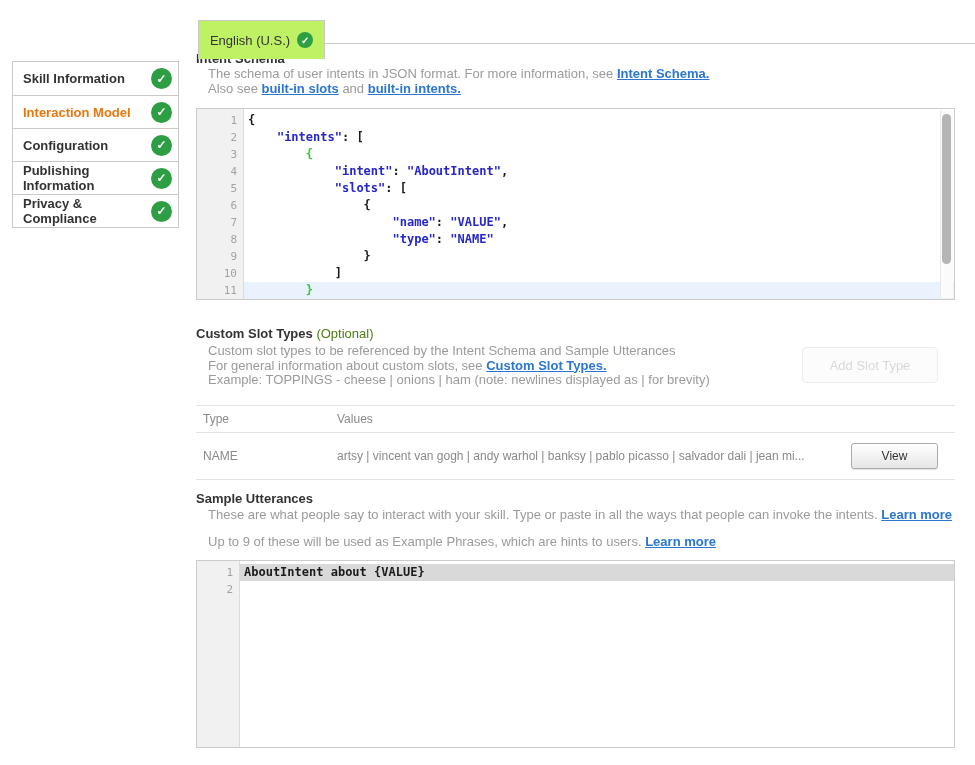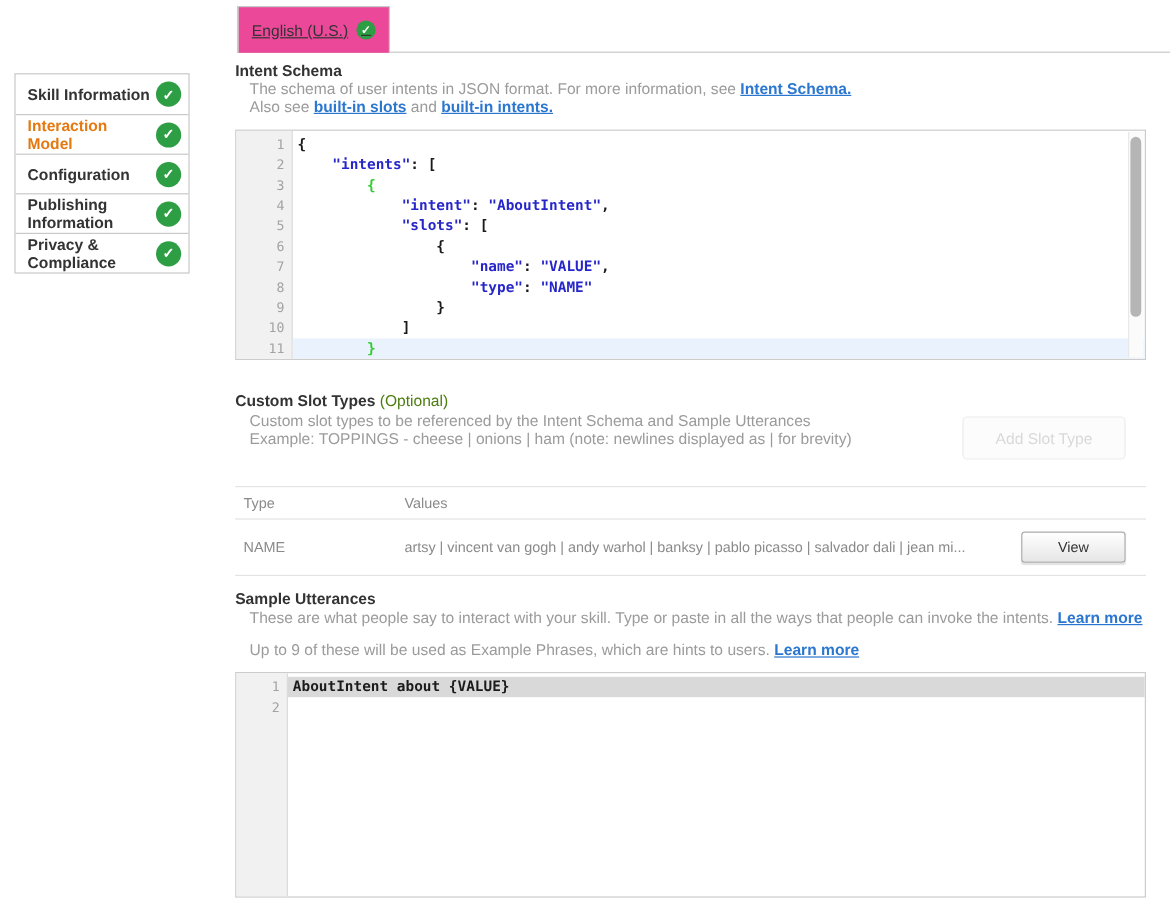--- a/index.html
+++ b/index.html
@@ -11,36 +11,36 @@
     overflow: hidden;
     color: #333;
   }
 
   
   .tab-line {
     position: absolute; left: 198px; right: 0; top: 43px;
     height: 1px; background: #c9c9c9;
   }
   .lang-tab {
-    position: absolute; left: 198px; top: 5px; width: 127px; height: 39px;
-    background: #ec4899; border: 1px solid #c9c9c9; border-bottom: none;
+    position: absolute; left: 198px; top: 20px; width: 127px; height: 39px;
+    background: #bef264; border: 1px solid #c9c9c9; border-bottom: none;
     display: flex; align-items: center; justify-content: center; gap: 7px;
-    font-size: 13px; color: #333; z-index: 2; cursor: pointer; text-decoration: underline;
+    font-size: 13px; color: #333; z-index: 2; cursor: pointer;
   }
   .check-circle {
     display: inline-flex; align-items: center; justify-content: center;
     background: #2e9e44; color: #fff; border-radius: 50%;
     font-weight: bold; flex: 0 0 auto;
   }
   .check-sm { width: 16px; height: 16px; font-size: 10px; }
   .check-lg { width: 21px; height: 21px; font-size: 12px; }
 
   
   .sidebar {
-    position: absolute; left: 12px; top: 61px; width: 146px;
+    position: absolute; left: 12px; top: 61px; width: 167px;
     border: 1px solid #c9c9c9; background: #fff;
   }
   .side-item {
     height: 33px; display: flex; align-items: center; justify-content: space-between;
     padding: 0 6px 0 10px; border-top: 1px solid #c9c9c9;
     font-size: 13px; font-weight: bold; color: #333; cursor: pointer;
   }
   .side-item:first-child { border-top: none; }
   .side-item.active .side-label { color: #e47911; }
 
@@ -224,20 +224,23 @@
     <div class="scroll-thumb"></div>
   </div>
 </div>
 
 <div class="section-title" id="custom-title">
   <span>Custom Slot Types</span>
   <span class="optional">(Optional)</span>
 </div>
 <div class="desc" id="custom-desc">
   <div>Custom slot types to be referenced by the Intent Schema and Sample Utterances</div>
+  <div>
+    <span>For general information about custom slots, see </span><span class="lnk">Custom Slot Types.</span>
+  </div>
   <div>Example: TOPPINGS - cheese | onions | ham (note: newlines displayed as | for brevity)</div>
 </div>
 <button class="add-slot-btn" disabled="">Add Slot Type</button>
 
 <div class="slot-table">
   <div class="slot-header">
     <span class="col-type">Type</span>
     <span class="col-values">Values</span>
   </div>
   <div id="slot-table-body">

